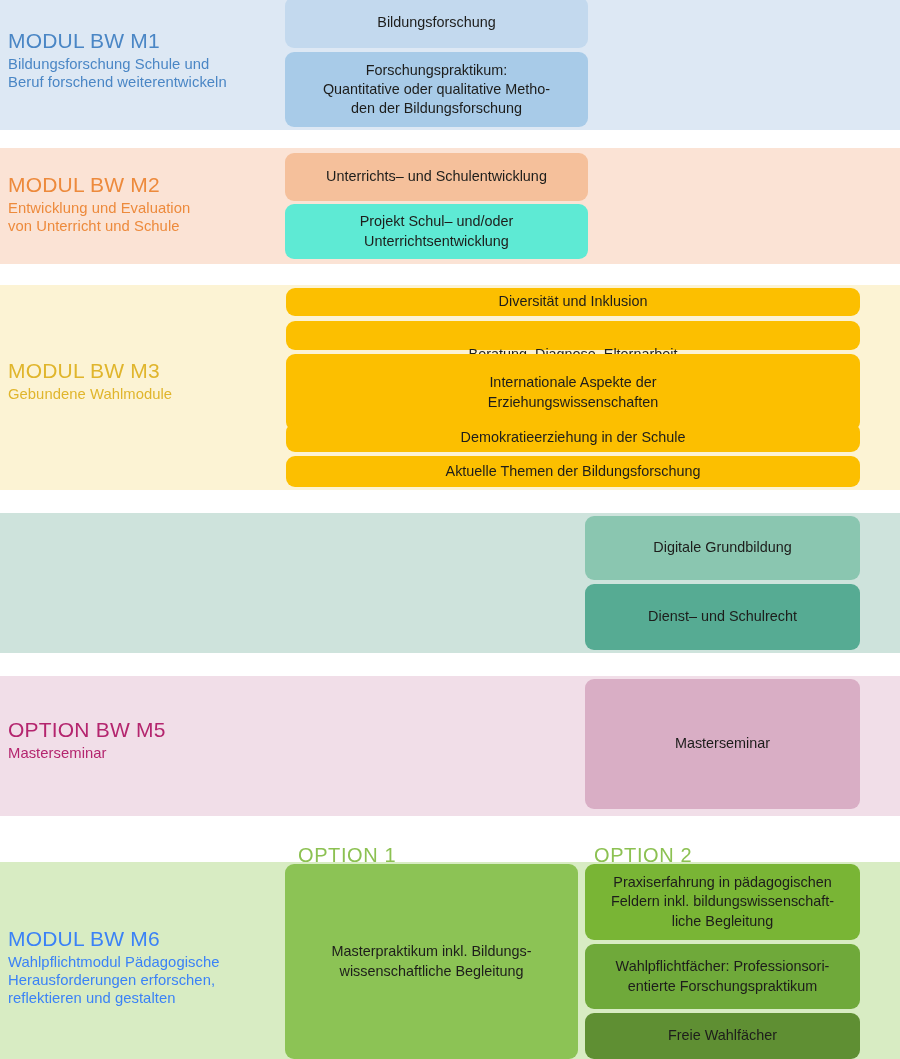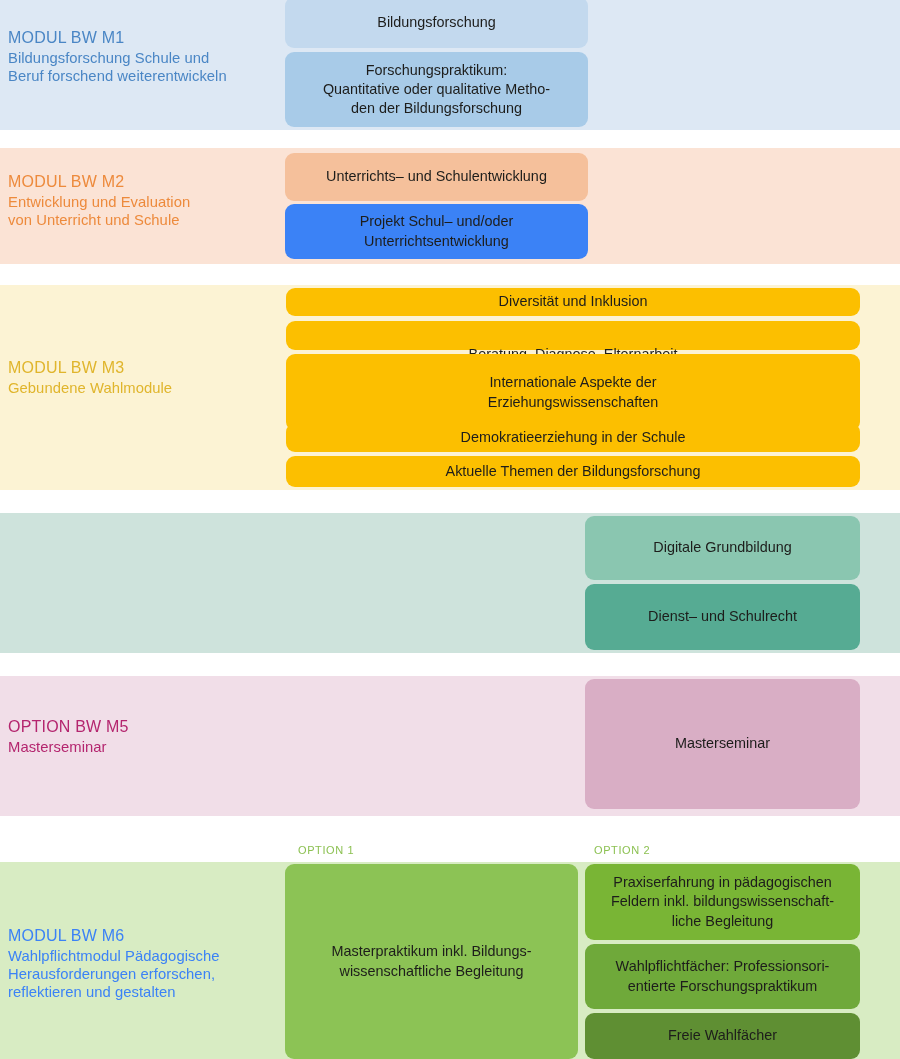--- a/index.html
+++ b/index.html
@@ -33,21 +33,21 @@
 
   .band-label {
     position: absolute;
     left: 8px;
     width: 268px;
     box-sizing: border-box;
     line-height: 1.22;
   }
   .band-label .module-title {
     display: block;
-    font-size: 16px;
+    font-size: 21px;
     font-weight: 400;
     letter-spacing: 0.2px;
     white-space: nowrap;
     margin-bottom: 1px;
   }
   .band-label .module-subtitle {
     display: block;
     font-size: 14.8px;
     font-weight: 400;
     letter-spacing: 0.05px;
@@ -65,21 +65,21 @@
     color: #1d1d1b;
     font-size: 14.4px;
     line-height: 1.33;
     padding: 4px 10px;
   }
   .box span { display: block; }
 
   
   .option-caption {
     position: absolute;
-    font-size: 11px;
+    font-size: 20px;
     letter-spacing: 0.6px;
     color: #8cc152;
     white-space: nowrap;
   }
 </style>
 </head>
 <body>
 
 <div class="diagram">
 
@@ -100,21 +100,21 @@
 
   <div class="band" style="top:148px; height:116px; background:#fbe3d5;"></div>
   <div class="band-label" style="top:172px; color:#ed8a3c;">
     <span class="module-title">MODUL BW M2</span>
     <span class="module-subtitle" style="white-space:pre-line;">Entwicklung und Evaluation
 von Unterricht und Schule</span>
   </div>
   <div class="box" style="left:285px; top:153px; width:303px; height:48px; background:#f5c09b;">
     <span style="white-space:pre-line;">Unterrichts– und Schulentwicklung</span>
   </div>
-  <div class="box" style="left:285px; top:204px; width:303px; height:55px; background:#3b82f6;">
+  <div class="box" style="left:285px; top:204px; width:303px; height:55px; background:#5eead4;">
     <span style="white-space:pre-line;">Projekt Schul– und/oder
 Unterrichtsentwicklung</span>
   </div>
 
   <div class="band" style="top:285px; height:205px; background:#fcf3d4;"></div>
   <div class="band-label" style="top:358px; color:#e0b52c;">
     <span class="module-title">MODUL BW M3</span>
     <span class="module-subtitle" style="white-space:pre-line;">Gebundene Wahlmodule</span>
   </div>
   <div class="box" style="left:286px; top:288px; width:574px; height:28px; background:#fcbf00;">

